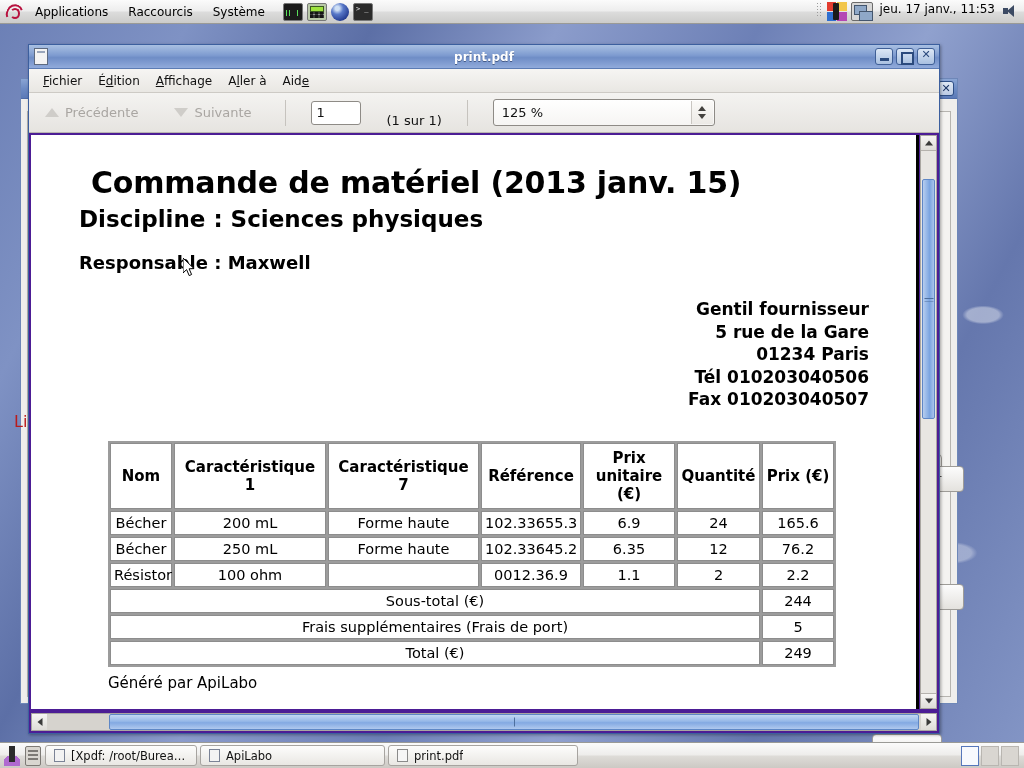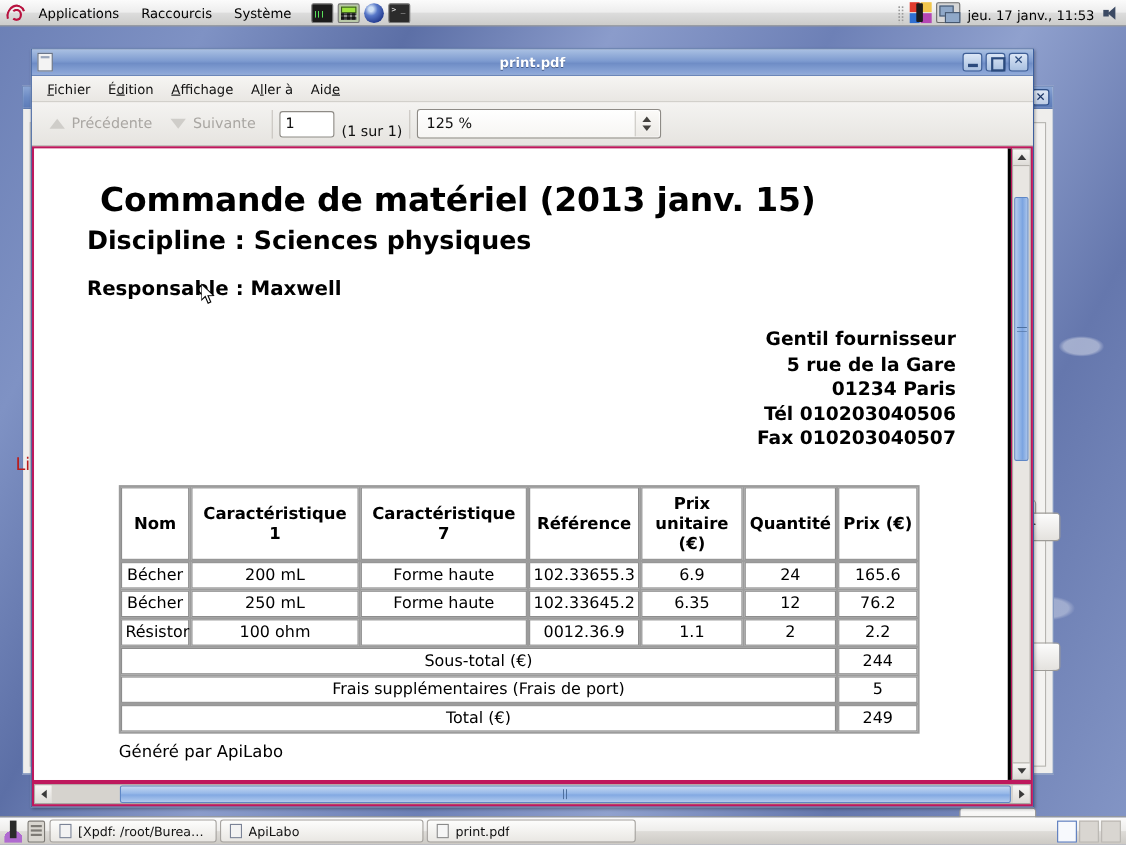--- a/index.html
+++ b/index.html
@@ -64,21 +64,21 @@
     content:""; position:absolute; left:3px; top:2px; width:13px; height:15px;
     border: 2.5px solid #b8123f; border-radius: 50%;
     border-right-color: transparent; border-bottom-color: transparent;
     transform: rotate(25deg);
   }
   #debian-logo::after{
     content:""; position:absolute; left:7px; top:6px; width:6px;height:7px;
     border:2px solid #b8123f;border-radius:50%;border-left-color:transparent;
   }
 
-  #tray-right { margin-left: auto; display:flex; align-items:flex-end; padding-right:4px; }
+  #tray-right { margin-left: auto; display:flex; align-items:flex-start; padding-right:4px; }
   .grip { width:6px;height:16px;margin-right:4px;
     background-image: radial-gradient(circle, #9a9a9a 0.7px, transparent 0.9px);
     background-size: 3px 3px; }
   #clock { font-size:12px; padding: 0 5px; white-space: nowrap;}
   .tray-app {
     width: 22px; height: 19px; margin: 0 1px; position: relative;
   }
   .tr-office{background:
       linear-gradient(#e23b2e,#e23b2e) 0 0/9px 9px no-repeat,
       linear-gradient(#f2c64b,#f2c64b) 10px 0/10px 9px no-repeat,
@@ -162,21 +162,21 @@
     display:flex; align-items:center; padding-left: 6px;
     font-size: 12px; color:#111;
   }
   #menubar .mi { padding: 3px 8px; cursor: default; }
   #menubar .mi u { text-decoration: underline; }
 
   #toolbar {
     height: 40px;
     background: linear-gradient(#f4f3f1,#e6e4e0);
     border-bottom: 1px solid #b9b6b1;
-    display:flex; align-items:center; gap:1px; padding: 0 8px;
+    display:flex; align-items:center; gap:20px; padding: 0 8px;
   }
   .tb-btn {
     display:flex; align-items:center; gap:6px; padding: 4px 8px;
     font-size: 13px; color:#a9a6a2; cursor:default; border-radius:3px;
   }
   .arrow-up, .arrow-dn {
     width:0;height:0;border-left:7px solid transparent;border-right:7px solid transparent;
     position: relative;
   }
   .arrow-up { border-bottom: 9px solid #cfcdc9; }
@@ -199,21 +199,21 @@
     border-left:1px solid #c9c6c1;
     display:flex;flex-direction:column;align-items:center;justify-content:center;gap:3px;
     background: linear-gradient(#fbfaf8,#eceae6);
   }
   .spin-up{width:0;height:0;border-left:4px solid transparent;border-right:4px solid transparent;border-bottom:5px solid #44423f;}
   .spin-dn{width:0;height:0;border-left:4px solid transparent;border-right:4px solid transparent;border-top:5px solid #44423f;}
 
   
   #doc-area {
     position:absolute; left:0; right:0; top: 88px; bottom: 0;
-    background:#be185d;
+    background:#4c1d95;
   }
   #doc-viewport {
     position:absolute; left:2px; top:2px; right:20px; bottom:24px;
     background:#ffffff; overflow:hidden;
     border-right: 3px solid #000;
   }
   #page {
     position:absolute; left:0; top:0; width:100%; height:100%;
     background:#fff; color:#000;
     padding: 30px 0 0 48px;

